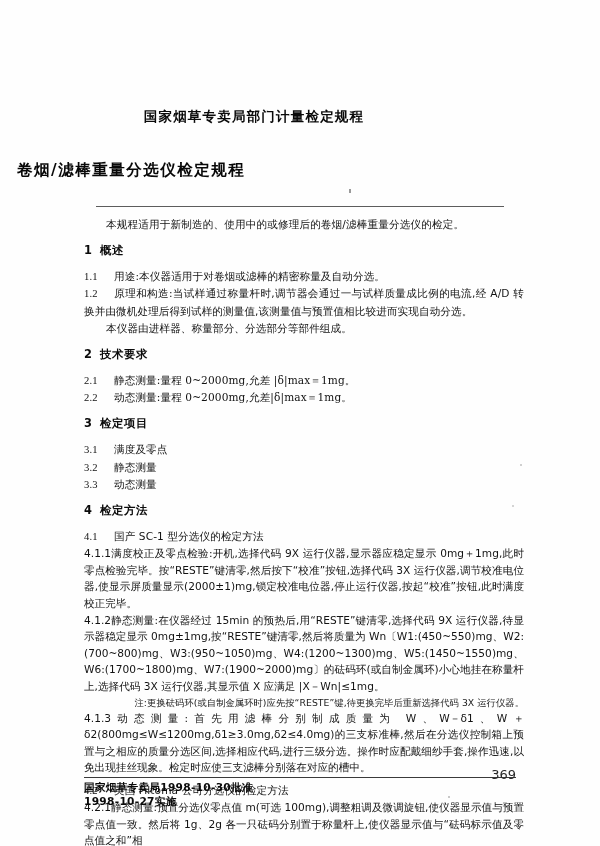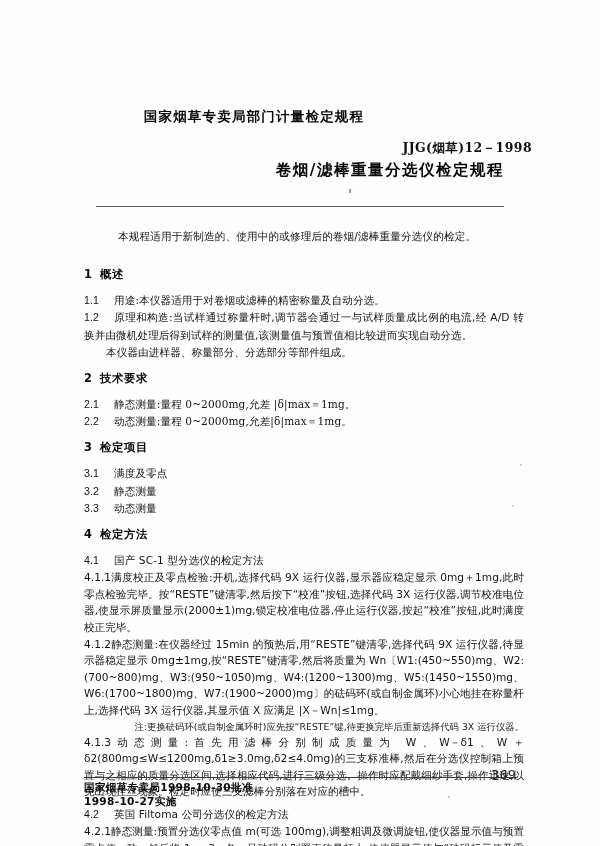--- a/index.html
+++ b/index.html
@@ -41,24 +41,24 @@
     top: 140px;
     right: 68px;
     font-size: 12.5px;
     font-weight: bold;
     letter-spacing: 0.4px;
     font-family: "DejaVu Serif", "Liberation Serif", serif;
     color: #101010;
   }
   .doc-subtitle {
     position: absolute;
-    left: 0;
+    left: 17px;
     top: 160px;
     width: 504px;
-    text-align: right;
+    text-align: left;
     font-size: 15.5px;
     font-weight: bold;
     letter-spacing: 1.5px;
     color: #080808;
   }
   .speck {
     position: absolute;
     left: 349px;
     top: 189px;
     width: 2px;
@@ -79,21 +79,21 @@
     left: 84px;
     top: 216px;
     width: 440px;
   }
   .para {
     font-size: 10.6px;
     line-height: 17.2px;
     color: #121212;
     letter-spacing: 0.15px;
     text-align: justify;
-    margin: 12px;
+    margin: 0;
   }
   .indent2 {
     text-indent: 22px;
   }
   .gap-s { height: 6px; }
   .gap-m { height: 9px; }
   .sec-head {
     font-size: 11.4px;
     font-weight: bold;
     line-height: 17px;
@@ -110,21 +110,21 @@
     font-size: 10.6px;
     line-height: 17.2px;
     margin: 0;
     color: #121212;
     text-align: justify;
     letter-spacing: 0.1px;
   }
   .clause .cnum {
     display: inline-block;
     min-width: 30px;
-    font-family: Liberation Sans, sans-serif;
+    font-family: Liberation Serif, serif;
   }
   .block {
     font-size: 10.6px;
     line-height: 16.6px;
     margin: 0;
     color: #121212;
     text-align: justify;
     letter-spacing: 0.02px;
     text-indent: 0;
   }
@@ -177,21 +177,20 @@
 </style>
 </head>
 <body>
 
 <div class="page">
 
   <div class="doc-header">
     <div class="header-title">国家烟草专卖局部门计量检定规程</div>
   </div>
 
-  <div class="std-number">JJG(烟草)12－1998</div>
 
   <div class="doc-subtitle">卷烟/滤棒重量分选仪检定规程</div>
 
   <div class="speck"></div>
   <div class="rule"></div>
 
   <div class="body-area">
 
     <p class="para indent2">本规程适用于新制造的、使用中的或修理后的卷烟/滤棒重量分选仪的检定。</p>
 

